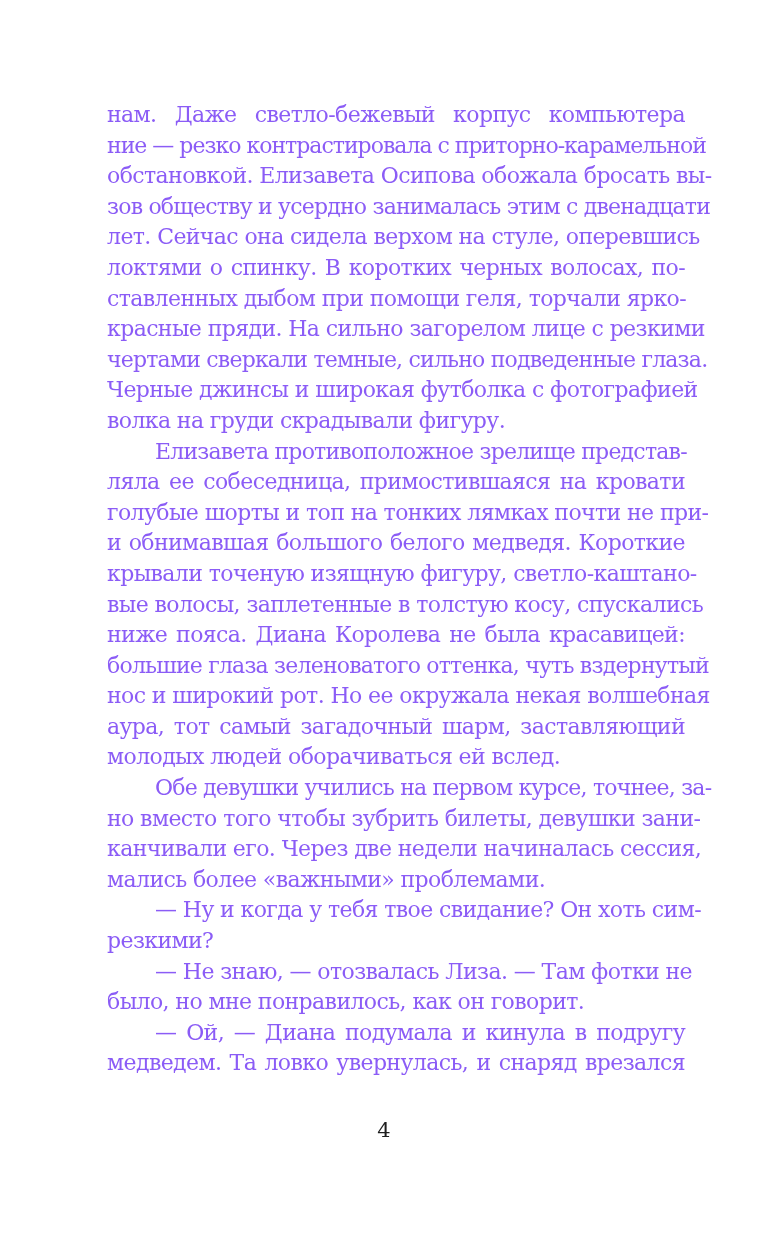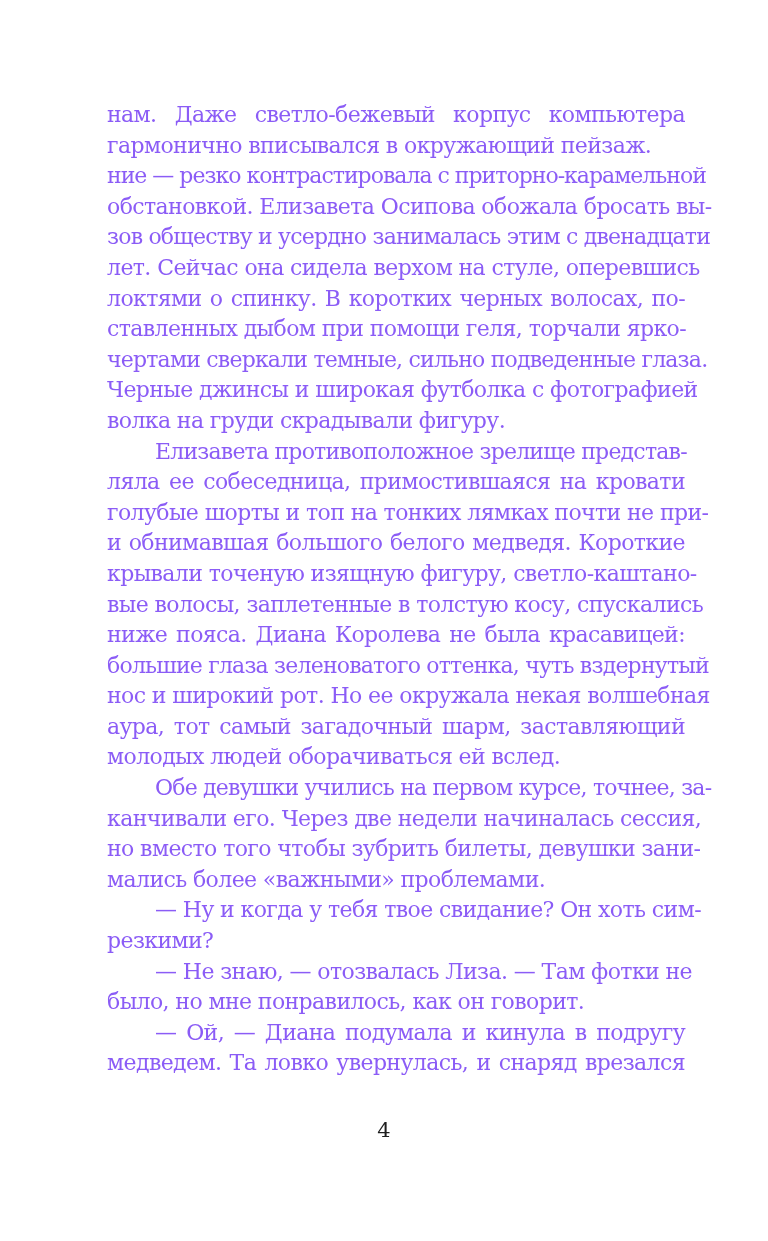--- a/index.html
+++ b/index.html
@@ -12,44 +12,44 @@
   .line.indent { text-indent:48px; }
   .pagenum { position:absolute; left:0; width:768px; top:1118px; text-align:center;
              font-family:"DejaVu Serif","Liberation Serif",serif; font-size:21px; color:#1e1e1e; }
 </style>
 </head>
 <body>
 
 <div class="page">
   <div class="text" id="text">
       <div class="line">нам. Даже светло-бежевый корпус компьютера</div>
-      <div class="line last">гармонично вписывался в окружающий пейзаж.</div>
       <div class="line" style="letter-spacing: -1px;">ние — резко контрастировала с приторно-карамельной</div>
       <div class="line">обстановкой. Елизавета Осипова обожала бросать вы-</div>
       <div class="line" style="letter-spacing: -0.8px;">зов обществу и усердно занималась этим с двенадцати</div>
       <div class="line">лет. Сейчас она сидела верхом на стуле, оперевшись</div>
       <div class="line">локтями о спинку. В коротких черных волосах, по-</div>
       <div class="line">ставленных дыбом при помощи геля, торчали ярко-</div>
+      <div class="line">красные пряди. На сильно загорелом лице с резкими</div>
       <div class="line" style="letter-spacing: -0.8px;">чертами сверкали темные, сильно подведенные глаза.</div>
       <div class="line">Черные джинсы и широкая футболка с фотографией</div>
       <div class="line last">волка на груди скрадывали фигуру.</div>
       <div class="line indent" style="letter-spacing: -0.8px;">Елизавета противоположное зрелище представ-</div>
       <div class="line">ляла ее собеседница, примостившаяся на кровати</div>
       <div class="line">голубые шорты и топ на тонких лямках почти не при-</div>
       <div class="line">и обнимавшая большого белого медведя. Короткие</div>
       <div class="line">крывали точеную изящную фигуру, светло-каштано-</div>
       <div class="line">вые волосы, заплетенные в толстую косу, спускались</div>
       <div class="line">ниже пояса. Диана Королева не была красавицей:</div>
       <div class="line" style="letter-spacing: -0.8px;">большие глаза зеленоватого оттенка, чуть вздернутый</div>
       <div class="line">нос и широкий рот. Но ее окружала некая волшебная</div>
       <div class="line">аура, тот самый загадочный шарм, заставляющий</div>
       <div class="line last">молодых людей оборачиваться ей вслед.</div>
       <div class="line indent" style="letter-spacing: -0.8px;">Обе девушки учились на первом курсе, точнее, за-</div>
+      <div class="line">но вместо того чтобы зубрить билеты, девушки зани-</div>
       <div class="line">канчивали его. Через две недели начиналась сессия,</div>
-      <div class="line">но вместо того чтобы зубрить билеты, девушки зани-</div>
       <div class="line last">мались более «важными» проблемами.</div>
       <div class="line indent">— Ну и когда у тебя твое свидание? Он хоть сим-</div>
       <div class="line last">резкими?</div>
       <div class="line indent">— Не знаю, — отозвалась Лиза. — Там фотки не</div>
       <div class="line last">было, но мне понравилось, как он говорит.</div>
       <div class="line indent">— Ой, — Диана подумала и кинула в подругу</div>
       <div class="line">медведем. Та ловко увернулась, и снаряд врезался</div>
     </div>
   <div class="pagenum">4</div>
 </div>

